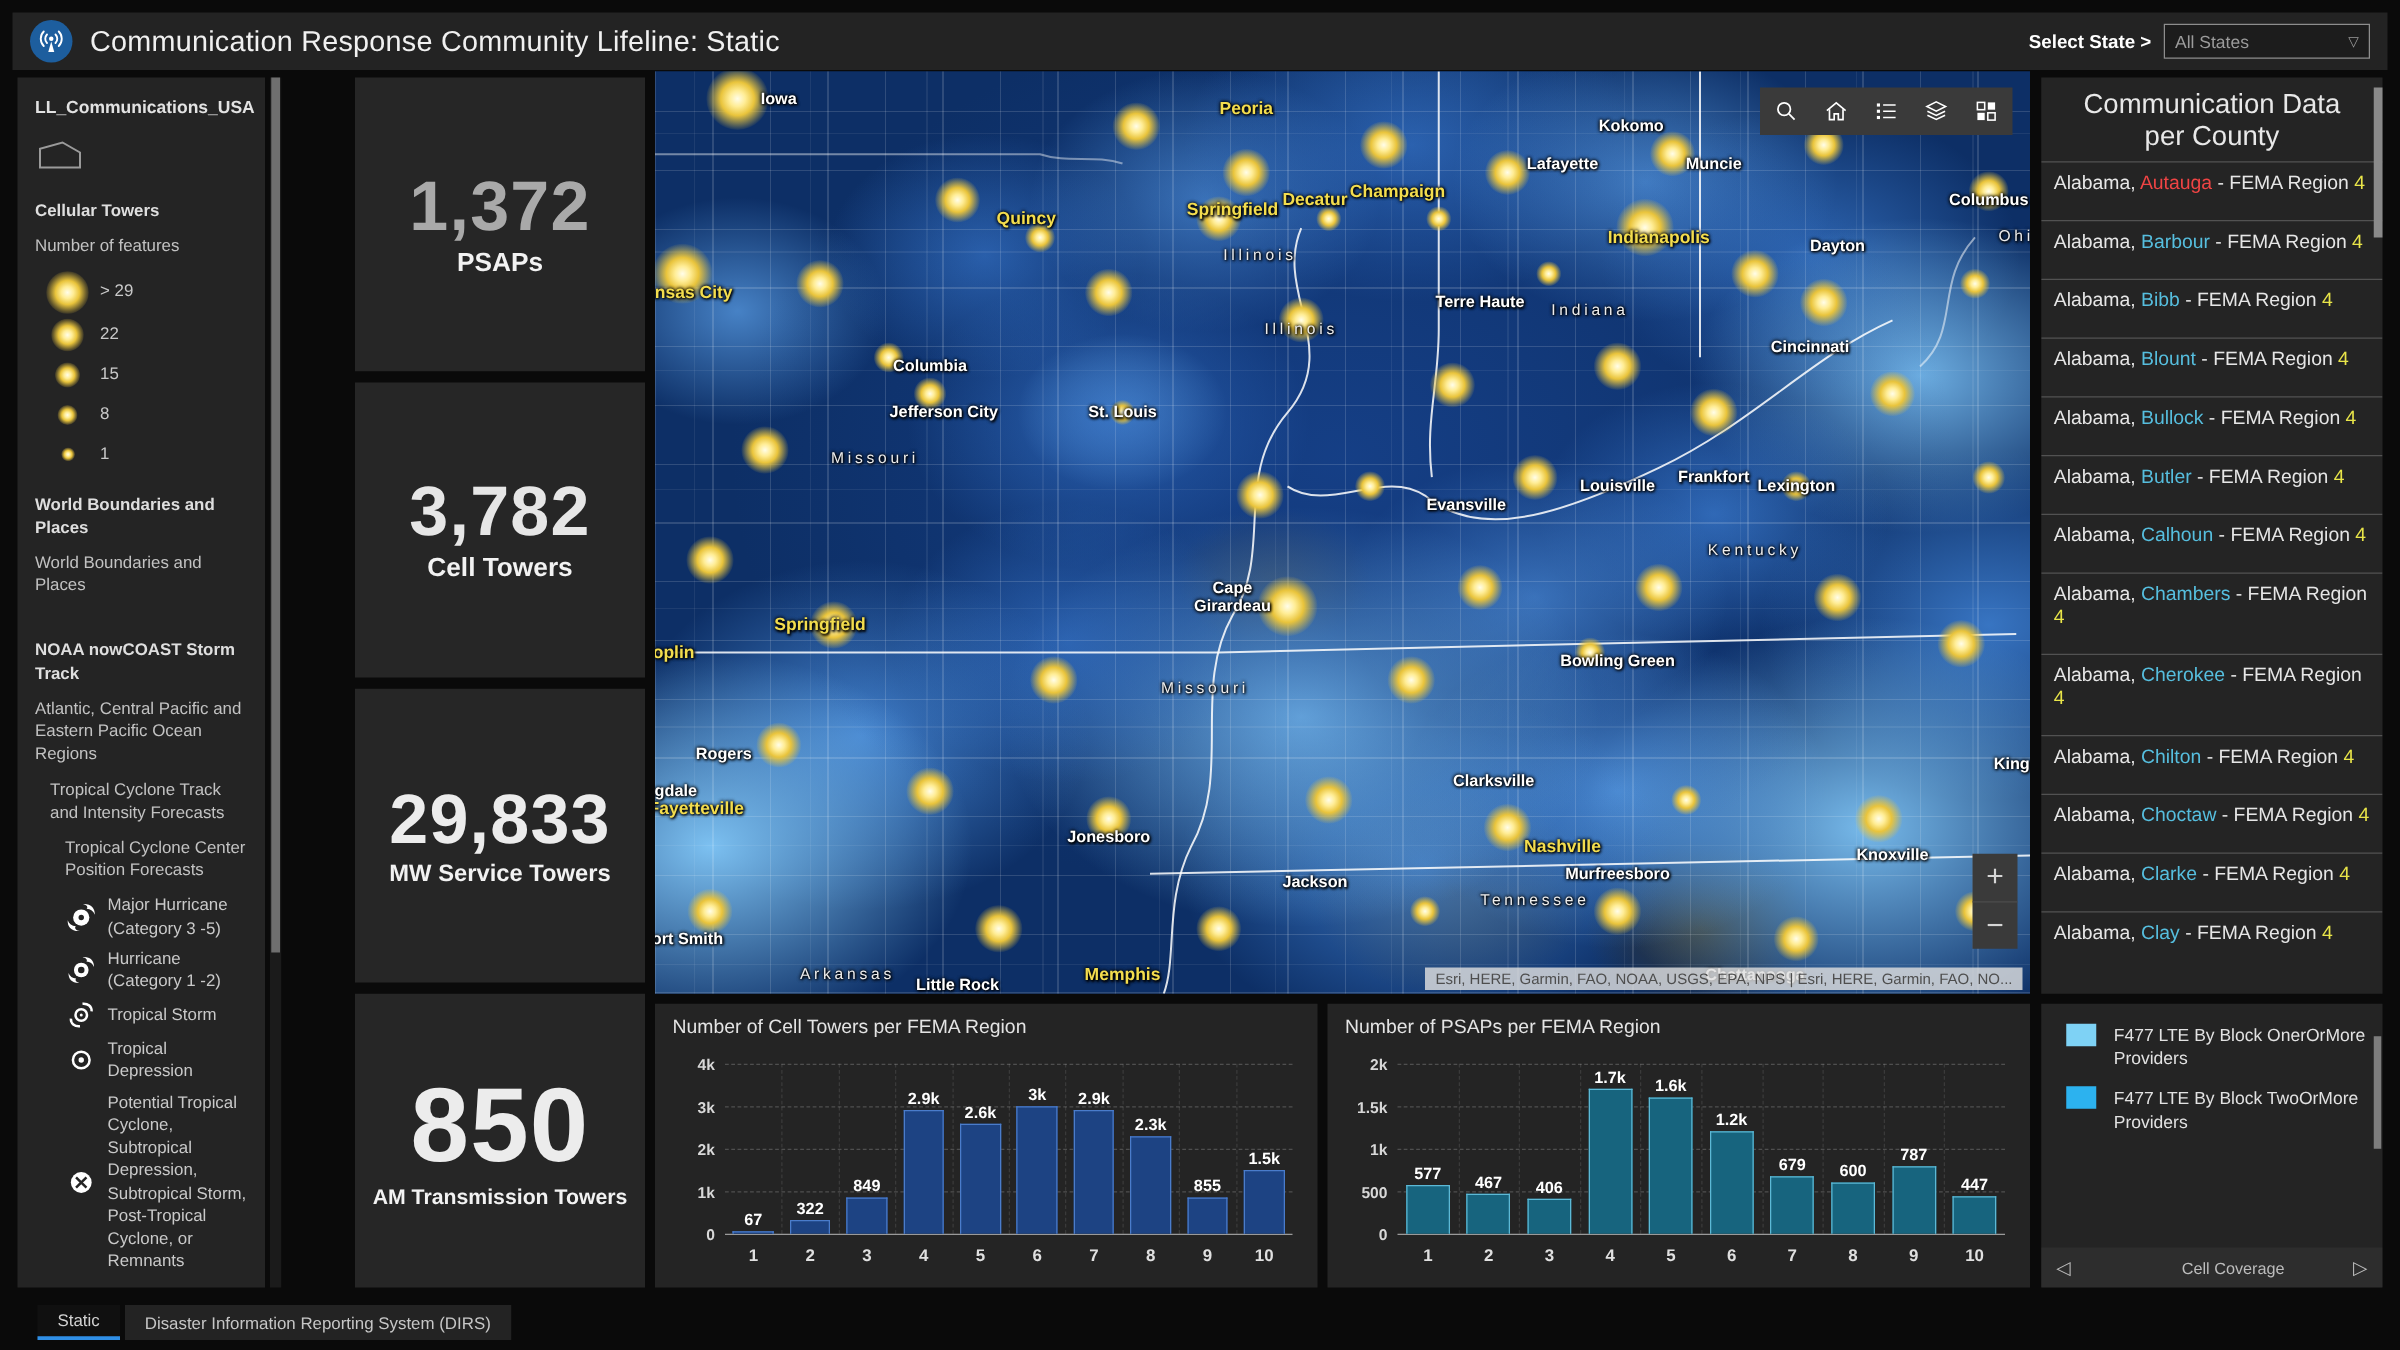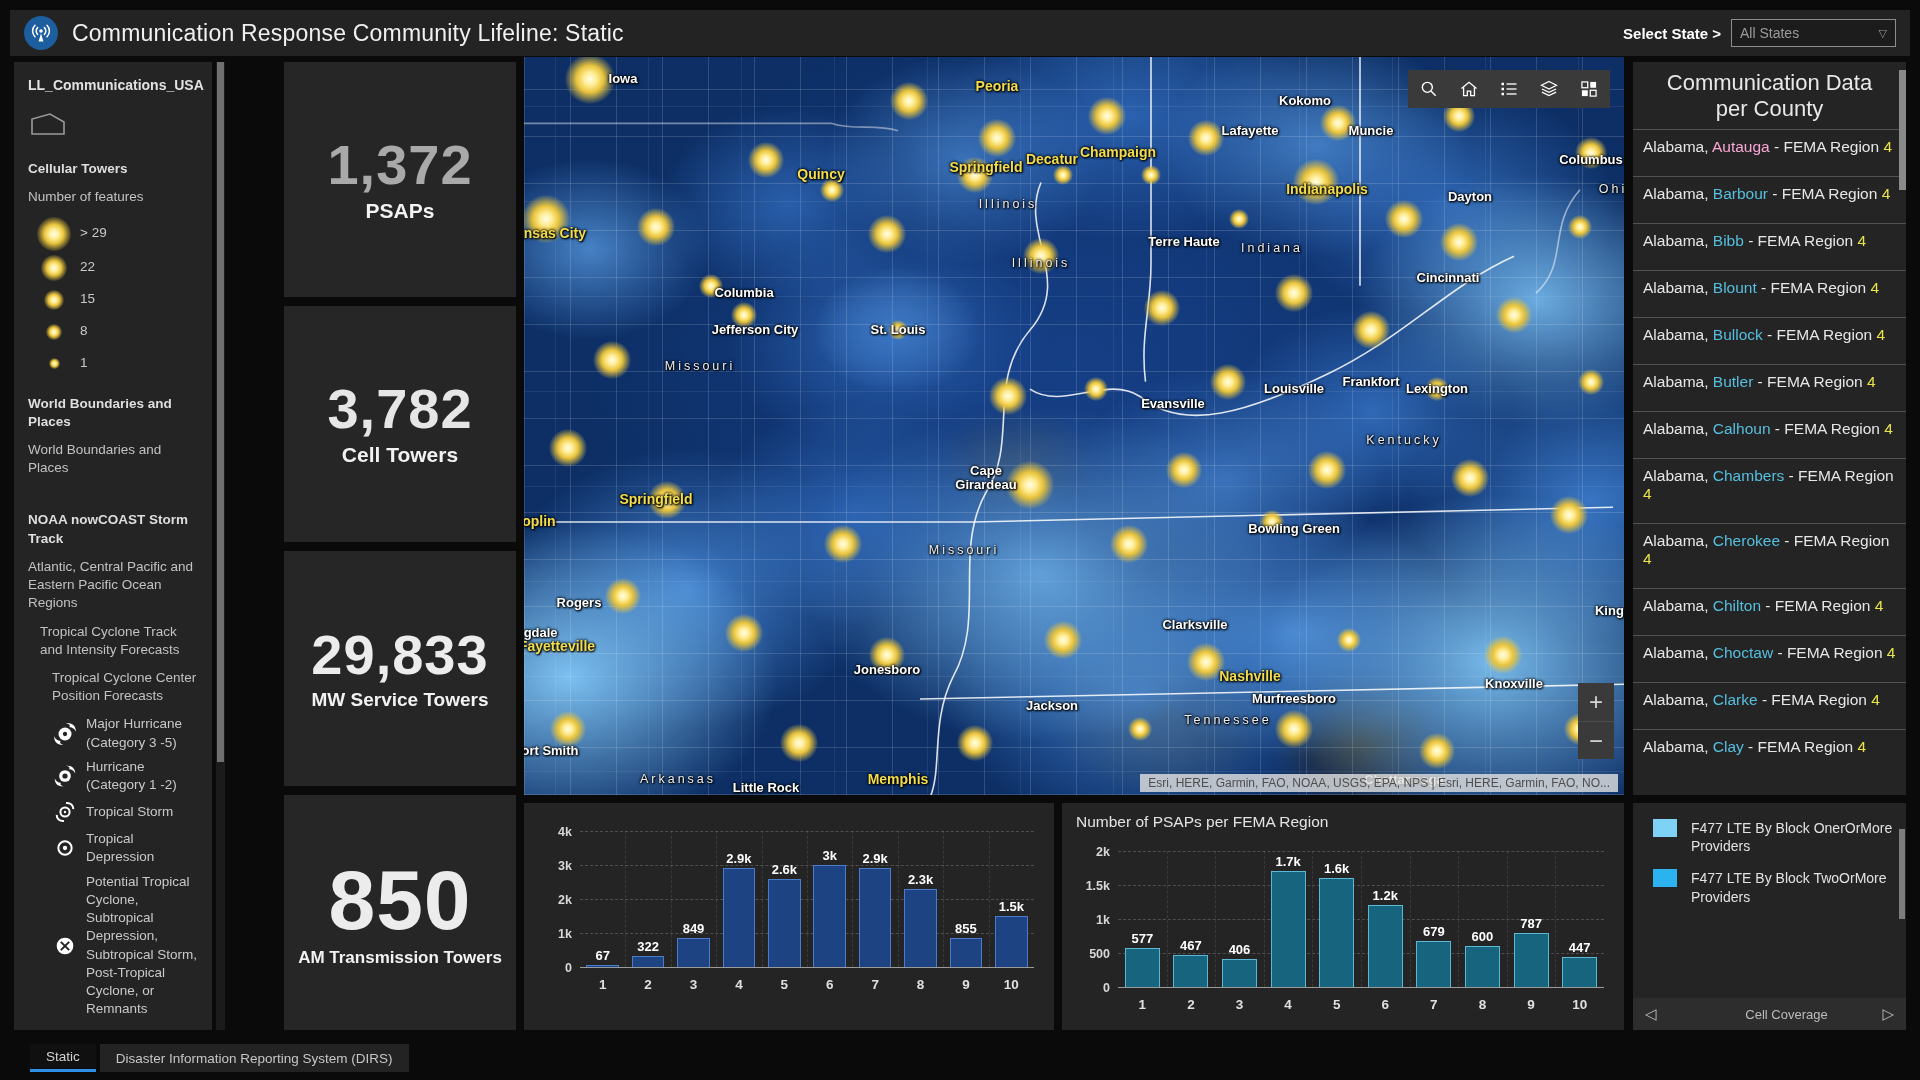--- a/index.html
+++ b/index.html
@@ -463,39 +463,40 @@
     <div class="zoom-ctl">
       <div class="zoom-btn">+</div>
       <div class="zoom-btn" style="border-top:1px solid #4c4c4c;">−</div>
     </div>
     <div class="attribution">Esri, HERE, Garmin, FAO, NOAA, USGS, EPA, NPS | Esri, HERE, Garmin, FAO, NO...</div>
   </div>
 
   <div class="county-panel">
     <div class="cp-title">Communication Data per County</div>
     <div id="county-list">
-        <div class="cp-row"><span>Alabama, </span><span style="color: #f9a8d4;">Autauga</span><span> - FEMA Region </span><span style="color: rgb(233, 229, 73);">4</span></div>
+        <div class="cp-row"><span>Alabama, </span><span style="color: #ef4444;">Autauga</span><span> - FEMA Region </span><span style="color: rgb(233, 229, 73);">4</span></div>
         <div class="cp-row"><span>Alabama, </span><span style="color: rgb(86, 190, 222);">Barbour</span><span> - FEMA Region </span><span style="color: rgb(233, 229, 73);">4</span></div>
         <div class="cp-row"><span>Alabama, </span><span style="color: rgb(86, 190, 222);">Bibb</span><span> - FEMA Region </span><span style="color: rgb(233, 229, 73);">4</span></div>
         <div class="cp-row"><span>Alabama, </span><span style="color: rgb(86, 190, 222);">Blount</span><span> - FEMA Region </span><span style="color: rgb(233, 229, 73);">4</span></div>
         <div class="cp-row"><span>Alabama, </span><span style="color: rgb(86, 190, 222);">Bullock</span><span> - FEMA Region </span><span style="color: rgb(233, 229, 73);">4</span></div>
         <div class="cp-row"><span>Alabama, </span><span style="color: rgb(86, 190, 222);">Butler</span><span> - FEMA Region </span><span style="color: rgb(233, 229, 73);">4</span></div>
         <div class="cp-row"><span>Alabama, </span><span style="color: rgb(86, 190, 222);">Calhoun</span><span> - FEMA Region </span><span style="color: rgb(233, 229, 73);">4</span></div>
         <div class="cp-row"><span>Alabama, </span><span style="color: rgb(86, 190, 222);">Chambers</span><span> - FEMA Region </span><span style="color: rgb(233, 229, 73);">4</span></div>
         <div class="cp-row"><span>Alabama, </span><span style="color: rgb(86, 190, 222);">Cherokee</span><span> - FEMA Region </span><span style="color: rgb(233, 229, 73);">4</span></div>
         <div class="cp-row"><span>Alabama, </span><span style="color: rgb(86, 190, 222);">Chilton</span><span> - FEMA Region </span><span style="color: rgb(233, 229, 73);">4</span></div>
         <div class="cp-row"><span>Alabama, </span><span style="color: rgb(86, 190, 222);">Choctaw</span><span> - FEMA Region </span><span style="color: rgb(233, 229, 73);">4</span></div>
         <div class="cp-row"><span>Alabama, </span><span style="color: rgb(86, 190, 222);">Clarke</span><span> - FEMA Region </span><span style="color: rgb(233, 229, 73);">4</span></div>
         <div class="cp-row"><span>Alabama, </span><span style="color: rgb(86, 190, 222);">Clay</span><span> - FEMA Region </span><span style="color: rgb(233, 229, 73);">4</span></div>
       </div>
 
   </div>
   <div class="cp-scroll" style="left:1899px;"></div>
 
   <div class="chart-card" id="chart1">
+      <div class="chart-title">Number of Cell Towers per FEMA Region</div>
       <div class="chart-body">
         <div class="plot">
           <div class="gridline base" style="top: 100%;">
             <span class="gl-label">0</span>
           </div>
           <div class="gridline" style="top: 75%;">
             <span class="gl-label">1k</span>
           </div>
           <div class="gridline" style="top: 50%;">
             <span class="gl-label">2k</span>

